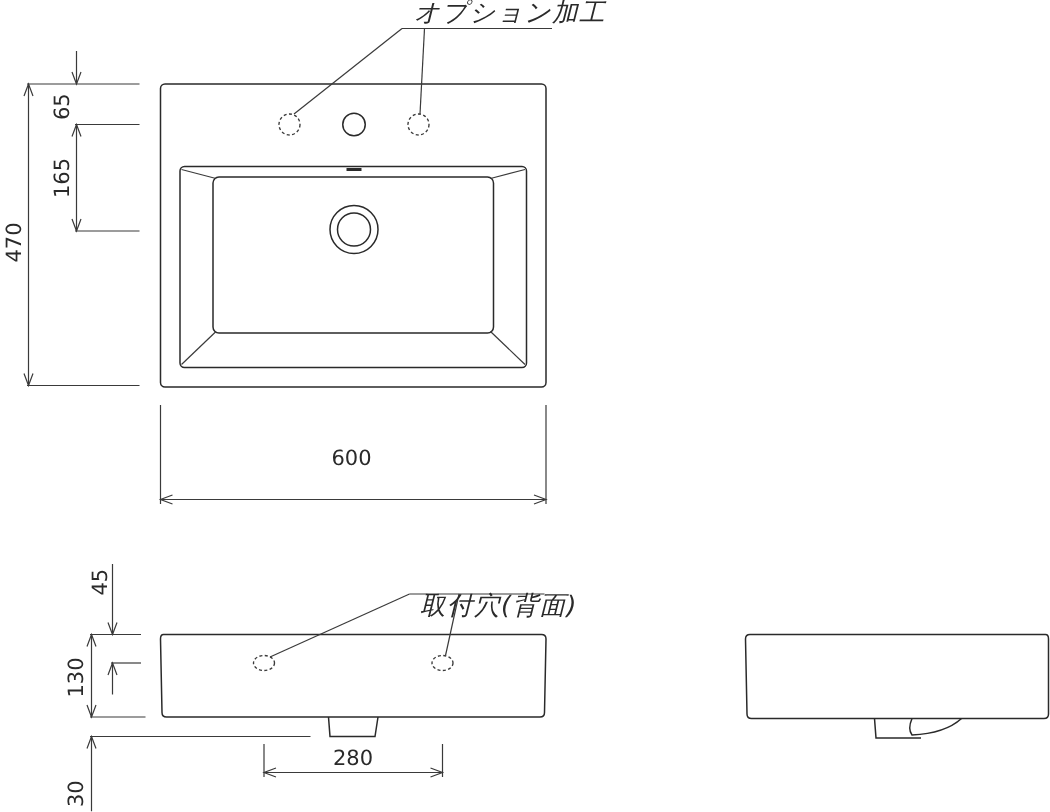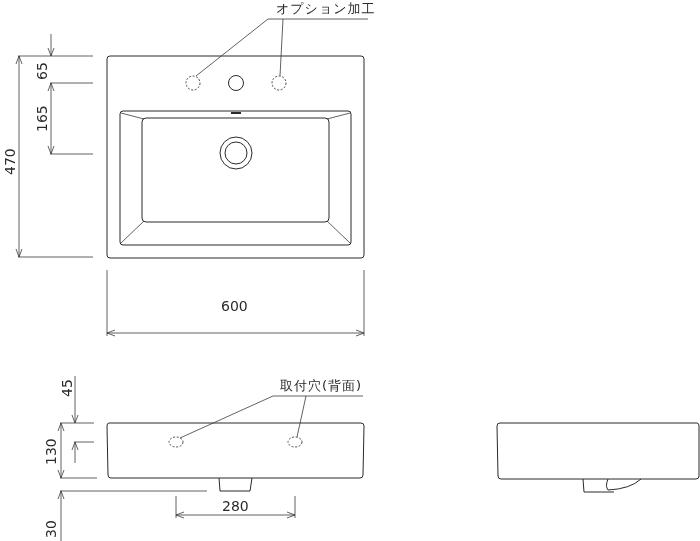--- a/index.html
+++ b/index.html
@@ -2,21 +2,21 @@
 <html><head>
 <meta charset="utf-8">
 <style>
   html, body { margin:0; padding:0; background:#ffffff; }
   body { width:700px; height:541px; overflow:hidden; position:relative; font-family:"DejaVu Sans", sans-serif; }
   svg { position:absolute; left:0; top:0; }
   .ln { stroke:#2a2a2a; stroke-width:1; fill:none; }
   .thin { stroke:#3a3a3a; stroke-width:0.8; fill:none; }
   .dash { stroke:#3a3a3a; stroke-width:0.9; fill:none; stroke-dasharray:2,1.6; }
   .lbl { position:absolute; color:#2a2a2a; font-size:14px; line-height:14px; white-space:nowrap; }
-  .note { position:absolute; color:#2a2a2a; font-size:13px; line-height:12px; white-space:nowrap; letter-spacing:1px; }
+  .note { position:absolute; color:#2a2a2a; font-size:17px; line-height:12px; white-space:nowrap; letter-spacing:1px;font-style:italic; }
   .rot { transform:rotate(-90deg); transform-origin:left top; }
 </style>
 </head>
 <body>
 
 <svg width="700" height="541" viewBox="0 0 700 541">
 
   <g>
 
     <rect x="107" y="56" width="257" height="202" rx="3" class="ln"></rect>
@@ -110,17 +110,17 @@
   </g>
 </svg>
 
 <div class="note" style="left:276px;top:3px;">オプション加工</div>
 
 <div class="lbl rot" style="left:3px;top:175px;">470</div>
 <div class="lbl rot" style="left:35px;top:80px;">65</div>
 <div class="lbl rot" style="left:35px;top:132px;">165</div>
 <div class="lbl" style="left:221px;top:299px;">600</div>
 
-<div class="note" style="left:280px;top:380px;">取付穴(背面)</div>
+<div class="note" style="left:280px;top:398px;">取付穴(背面)</div>
 <div class="lbl rot" style="left:60px;top:397px;">45</div>
 <div class="lbl rot" style="left:44px;top:465px;">130</div>
 <div class="lbl rot" style="left:44px;top:538px;">30</div>
 <div class="lbl" style="left:222px;top:499px;">280</div>
 
 </body></html>

